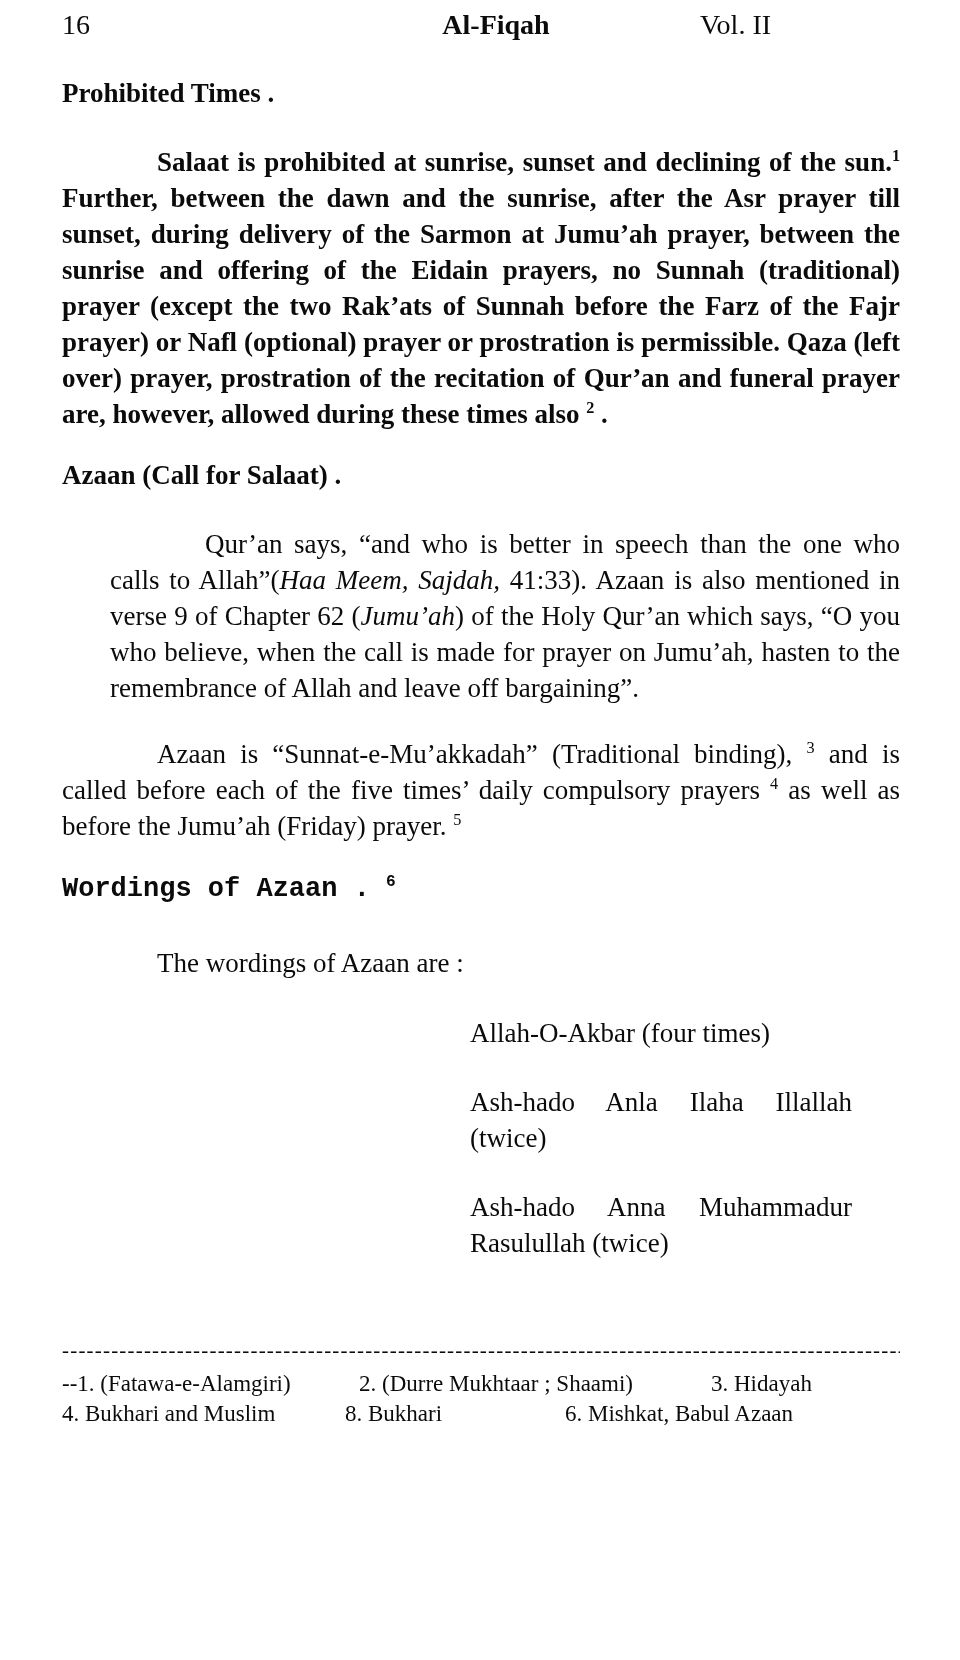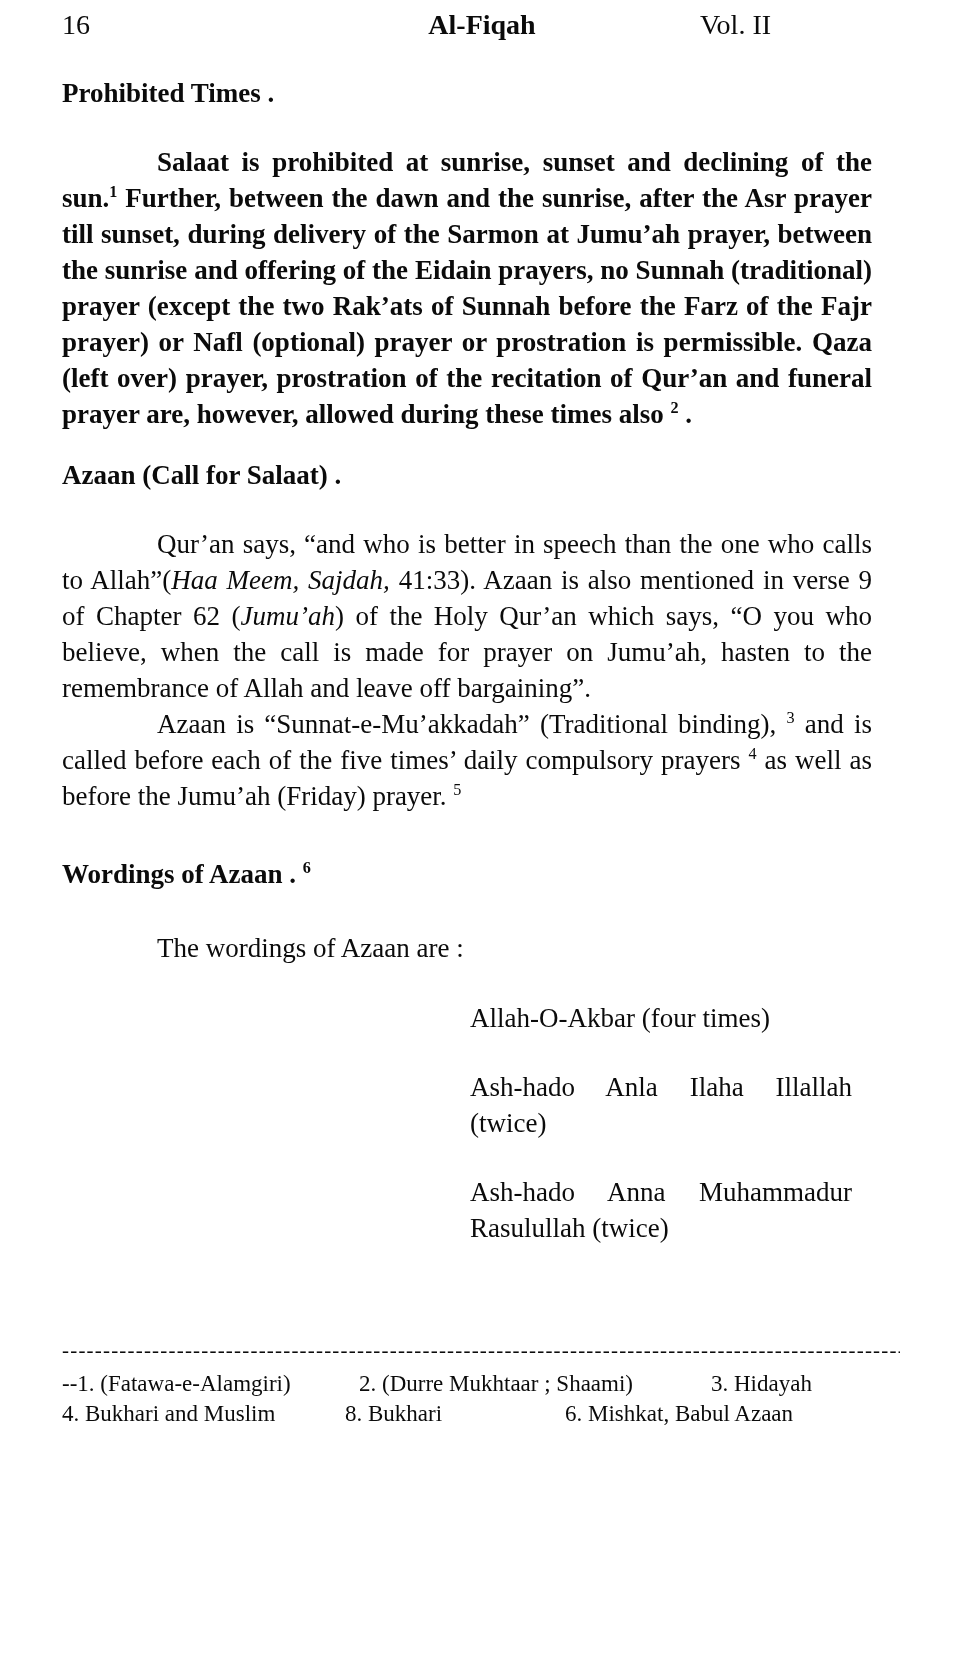--- a/index.html
+++ b/index.html
@@ -6,38 +6,38 @@
   html,body { background:#ffffff; }
   .page {
     position:relative;
     width:960px; height:1660px;
     background:#ffffff;
     color:#0b0b0b;
     font-family:"Liberation Serif","DejaVu Serif",serif;
     overflow:hidden;
     margin:0 auto;
   }
-  .content { padding:8px 88px 0 62px; }
+  .content { padding:8px 60px 0 62px; }
 
   .header { position:relative; font-size:28px; line-height:34px; }
   .header .title { position:absolute; left:15px; width:100%; text-align:center;font-weight:bold; }
   .header .vol { position:absolute; left:638px; }
 
   h2.section { font-size:27px; line-height:34px; font-weight:700; }
   .h-prohibited { margin-top:34px; }
   .h-azaan { margin-top:26px; }
-  .h-wordings { margin-top:43px; }
+  .h-wordings { margin-top:28px;font-family:Liberation Mono, monospace; }
 
   p.body {
     font-size:27px; line-height:36px;
     text-align:justify; text-indent:95px;
   }
   .p1 { margin-top:34px;font-weight:bold; }
-  .p2 { margin-top:34px; }
-  .p3 { }
+  .p2 { margin-top:34px;margin-left:48px; }
+  .p3 { margin-top:30px; }
 
   p.intro { margin-top:39px; font-size:27px; line-height:36px; text-indent:95px; }
 
   .wordings { margin-left:408px; width:382px; margin-top:34px; }
   .wording { font-size:27px; line-height:36px; text-align:justify; }
   .wording + .wording { margin-top:33px; }
 
   sup.fn-ref { font-size:0.6em; line-height:0; vertical-align:super; }
   .italic { font-style:italic; }
 

